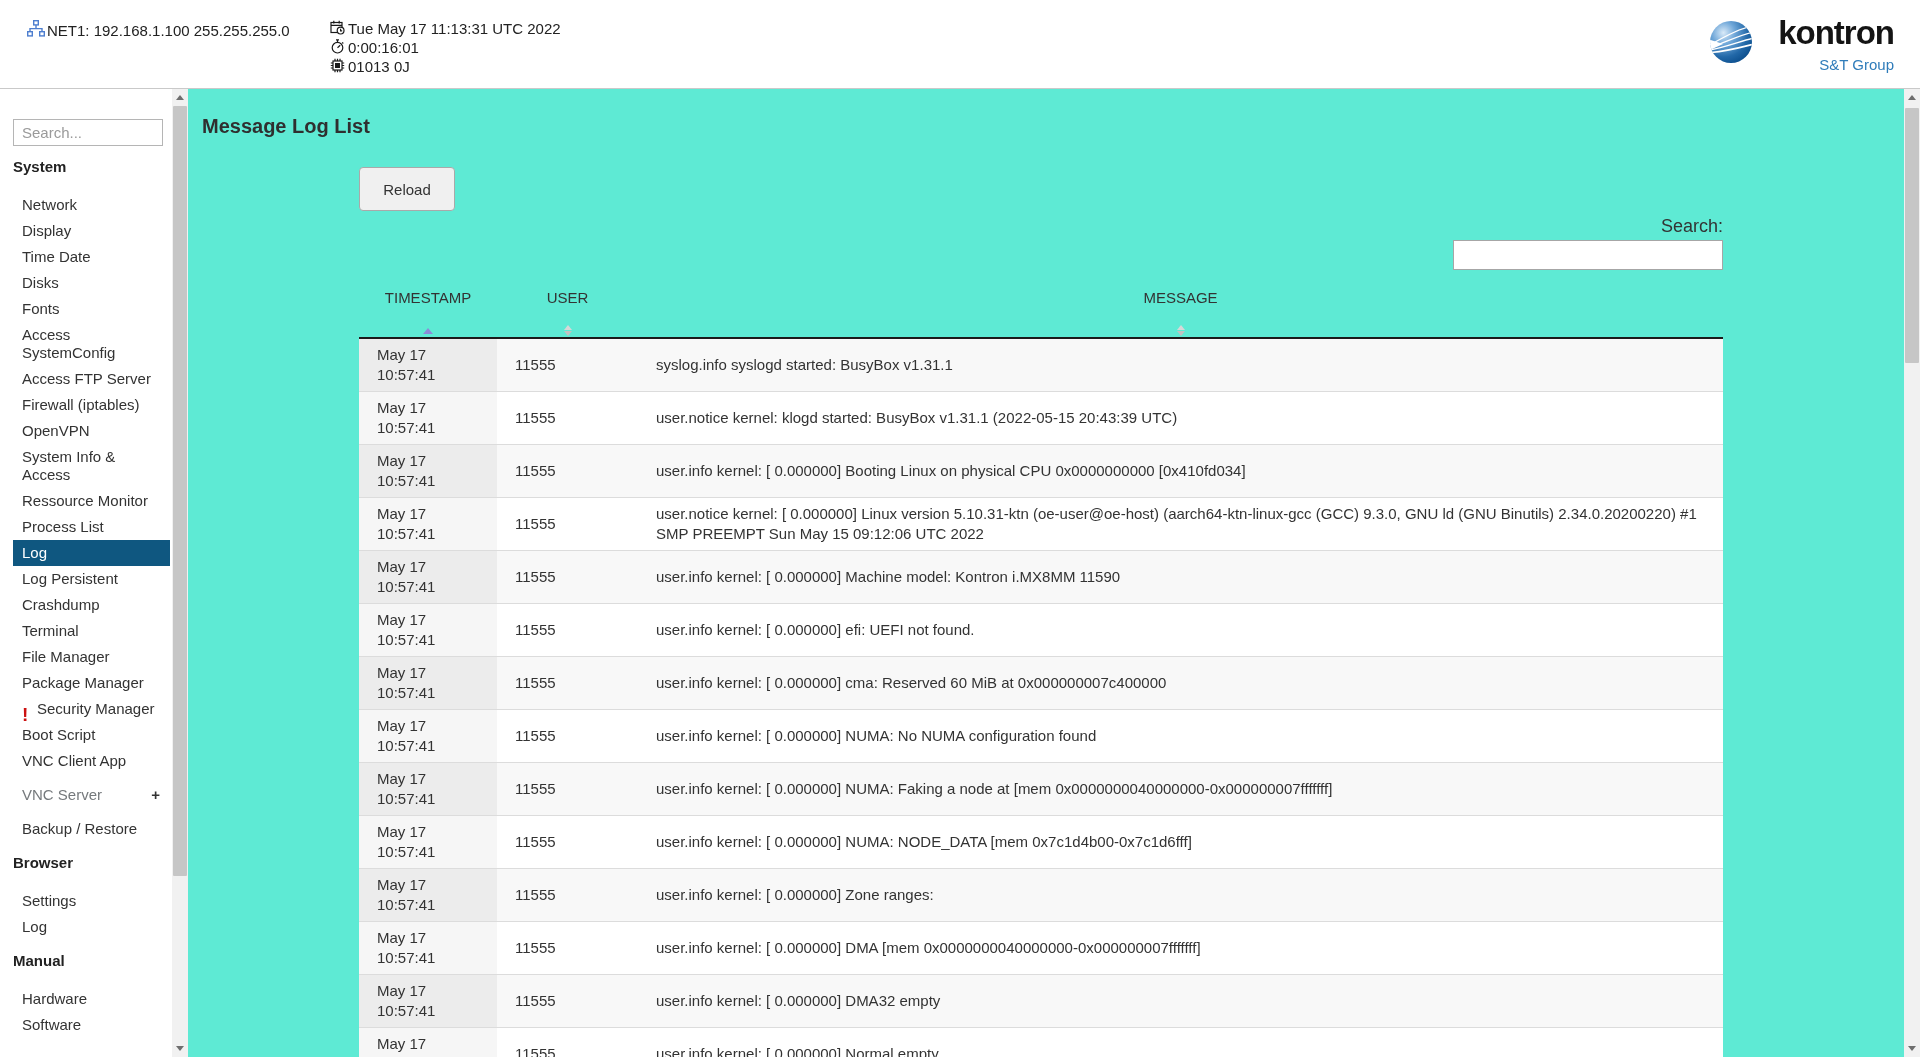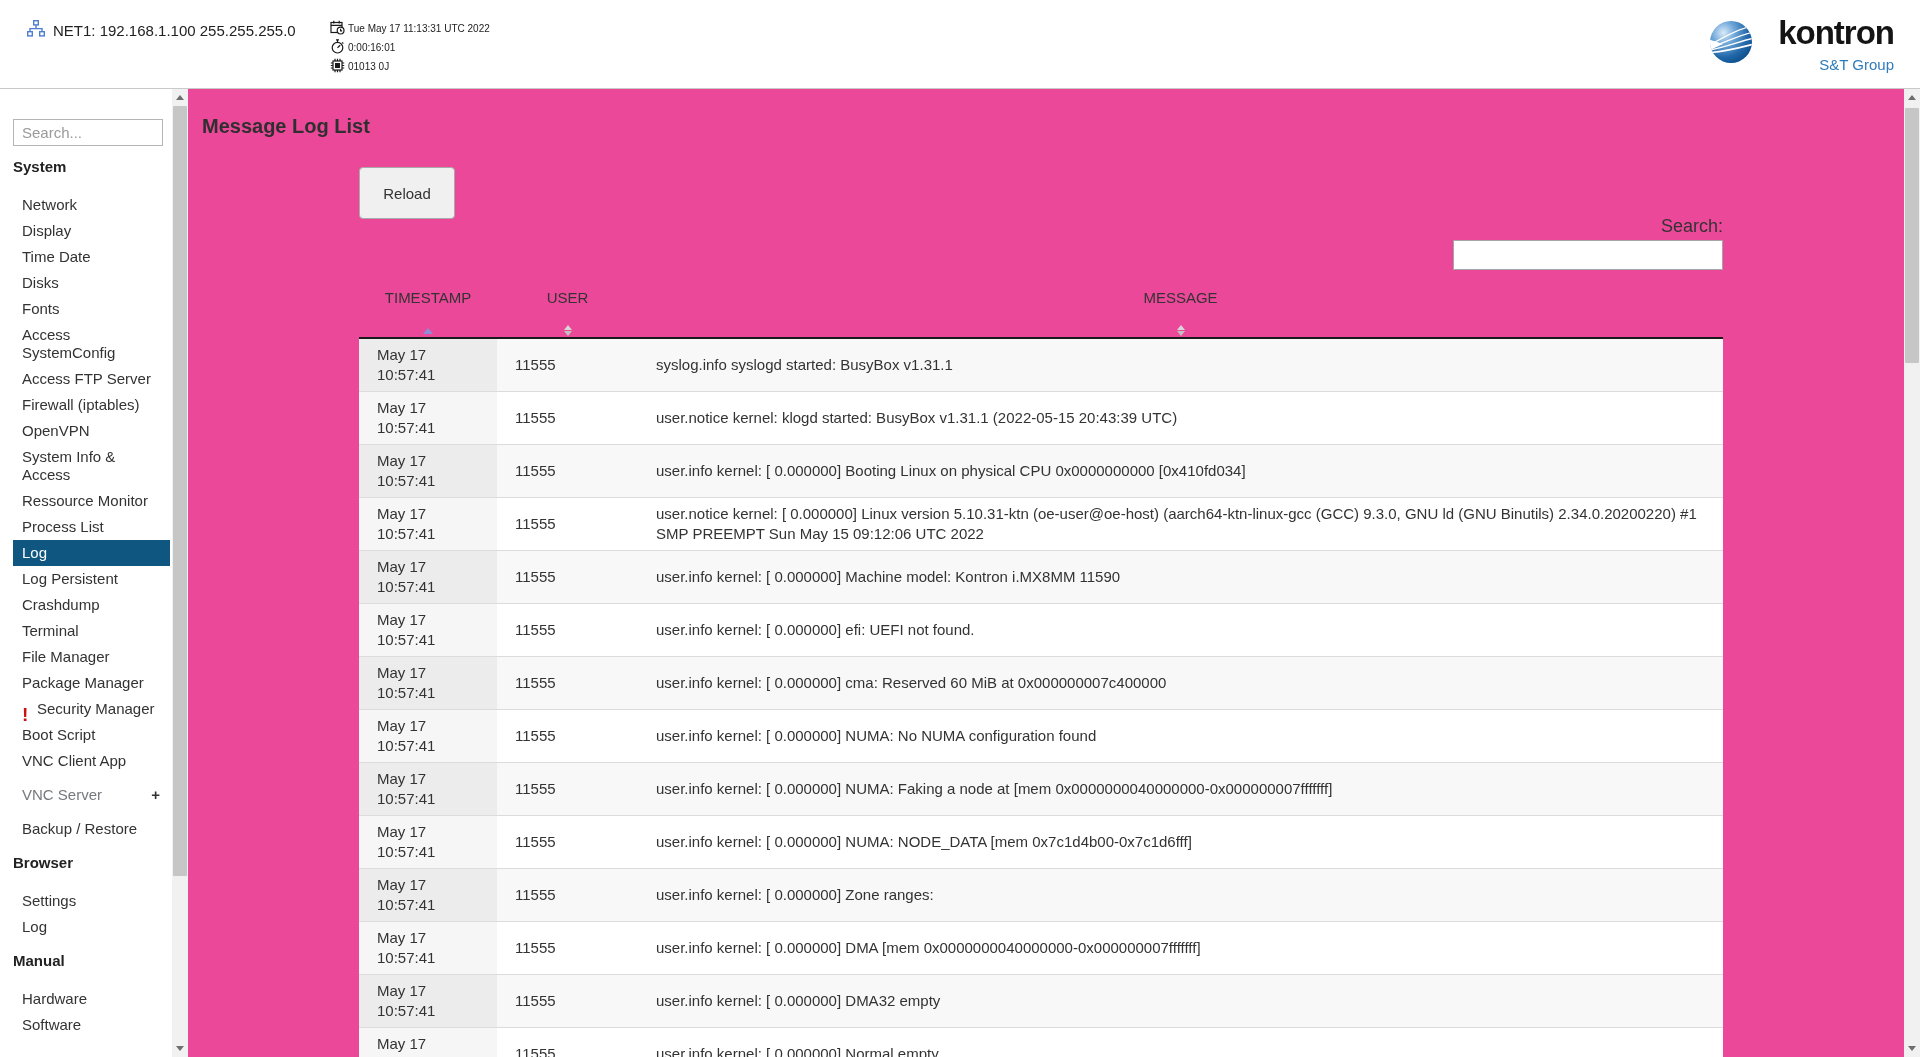--- a/index.html
+++ b/index.html
@@ -4,23 +4,23 @@
 <style>
   :root{
     --accent:#0f5780; --warn:#cc1111; --logo-blue:#2f7cba; --sort-active:#8c8cd8;
     --net-blue:#4d7ecf; --row-border:#dcdcdc;
   }
   *{margin:0;padding:0;box-sizing:border-box;}
   html,body{width:1920px;height:1057px;overflow:hidden;background:#fff;
     font-family:"Liberation Sans","DejaVu Sans",sans-serif;color:#333;}
   
   .topbar{position:absolute;left:0;top:0;width:1920px;height:89px;background:#fff;border-bottom:1px solid #c9c9c9;}
-  .net{position:absolute;left:27px;top:20px;display:flex;align-items:center;gap:8px;font-size:15px;color:#222;}
+  .net{position:absolute;left:27px;top:20px;display:flex;align-items:center;gap:2px;font-size:15px;color:#222;}
   .net-ic{color:var(--net-blue);display:inline-block;}
-  .dtblock{position:absolute;left:330px;top:19px;font-size:10px;color:#222;}
+  .dtblock{position:absolute;left:330px;top:19px;font-size:15px;color:#222;}
   .dt-row{display:flex;align-items:center;gap:3px;height:19px;}
   .blk-ic{color:#1a1a1a;display:inline-block;}
   .app-title{position:absolute;left:1035px;top:27px;width:240px;text-align:center;}
   .app-title .t{font-size:27px;font-weight:bold;color:#3c3c3c;letter-spacing:.5px;}
   .app-title .s{font-size:11px;color:#666;margin-top:3px;}
   .logo{position:absolute;right:26px;top:18px;display:flex;align-items:flex-start;gap:24px;}
   .logo-txt{display:flex;flex-direction:column;align-items:flex-end;}
   .logo-txt .brand{font-size:33px;line-height:30px;font-weight:bold;color:#141414;letter-spacing:-1px;}
   .logo-txt .group{font-size:15px;font-weight:normal;color:var(--logo-blue);margin-top:8px;}
   
@@ -39,23 +39,23 @@
   
   .vscroll{position:absolute;top:89px;width:16px;height:968px;background:#f1f1f1;}
   .vscroll .btn{position:absolute;left:0;width:16px;height:17px;background:#f1f1f1;display:flex;align-items:center;justify-content:center;cursor:pointer;}
   .vscroll .btn.up{top:0;} .vscroll .btn.down{bottom:0;}
   .tri-up{width:0;height:0;border-left:4px solid transparent;border-right:4px solid transparent;border-bottom:5px solid #6e6e6e;}
   .tri-down{width:0;height:0;border-left:4px solid transparent;border-right:4px solid transparent;border-top:5px solid #6e6e6e;}
   .vscroll .thumb{position:absolute;left:1px;width:14px;background:#c6c6c6;border-radius:1px;cursor:pointer;}
   #sb-scroll{left:172px;}
   #main-scroll{left:1904px;}
   
-  .main{position:absolute;left:188px;top:89px;width:1716px;height:968px;overflow:hidden;background:#ec4899;}
+  .main{position:absolute;left:188px;top:89px;width:1716px;height:968px;overflow:hidden;background:#5eead4;}
   .page-title{position:absolute;left:14px;top:26px;font-size:20px;font-weight:bold;color:#2f2f2f;}
-  .reload-btn{position:absolute;left:171px;top:78px;width:96px;height:52px;background:#f0f0f0;border:1px solid #a9a9a9;border-radius:4px;font-size:15px;color:#333;font-family:inherit;cursor:pointer;}
+  .reload-btn{position:absolute;left:171px;top:78px;width:96px;height:44px;background:#f0f0f0;border:1px solid #a9a9a9;border-radius:4px;font-size:15px;color:#333;font-family:inherit;cursor:pointer;}
   .tbl-search-label{position:absolute;right:181px;top:127px;font-size:18px;color:#333;}
   .tbl-search{position:absolute;right:181px;top:151px;width:270px;height:30px;border:1px solid #a6a6a6;padding:0 8px;font-size:15px;color:#333;}
   table.log{position:absolute;left:171px;top:196px;width:1364px;border-collapse:collapse;table-layout:fixed;}
   table.log th{height:33px;vertical-align:top;padding-top:4px;text-align:center;font-size:15px;font-weight:normal;color:#333;
     border-bottom:2px solid #1a1a1a;position:relative;cursor:pointer;}
   .arr-up{position:absolute;left:50%;margin-left:-5px;bottom:3px;width:0;height:0;
     border-left:5px solid transparent;border-right:5px solid transparent;border-bottom:6px solid var(--sort-active);}
   .arr-pair{position:absolute;left:50%;margin-left:-4px;bottom:1px;display:flex;flex-direction:column;gap:1px;}
   .arr-pair .u{width:0;height:0;border-left:4px solid transparent;border-right:4px solid transparent;border-bottom:5px solid #d8d8d8;}
   .arr-pair .d{width:0;height:0;border-left:4px solid transparent;border-right:4px solid transparent;border-top:5px solid #c2c2c2;}

